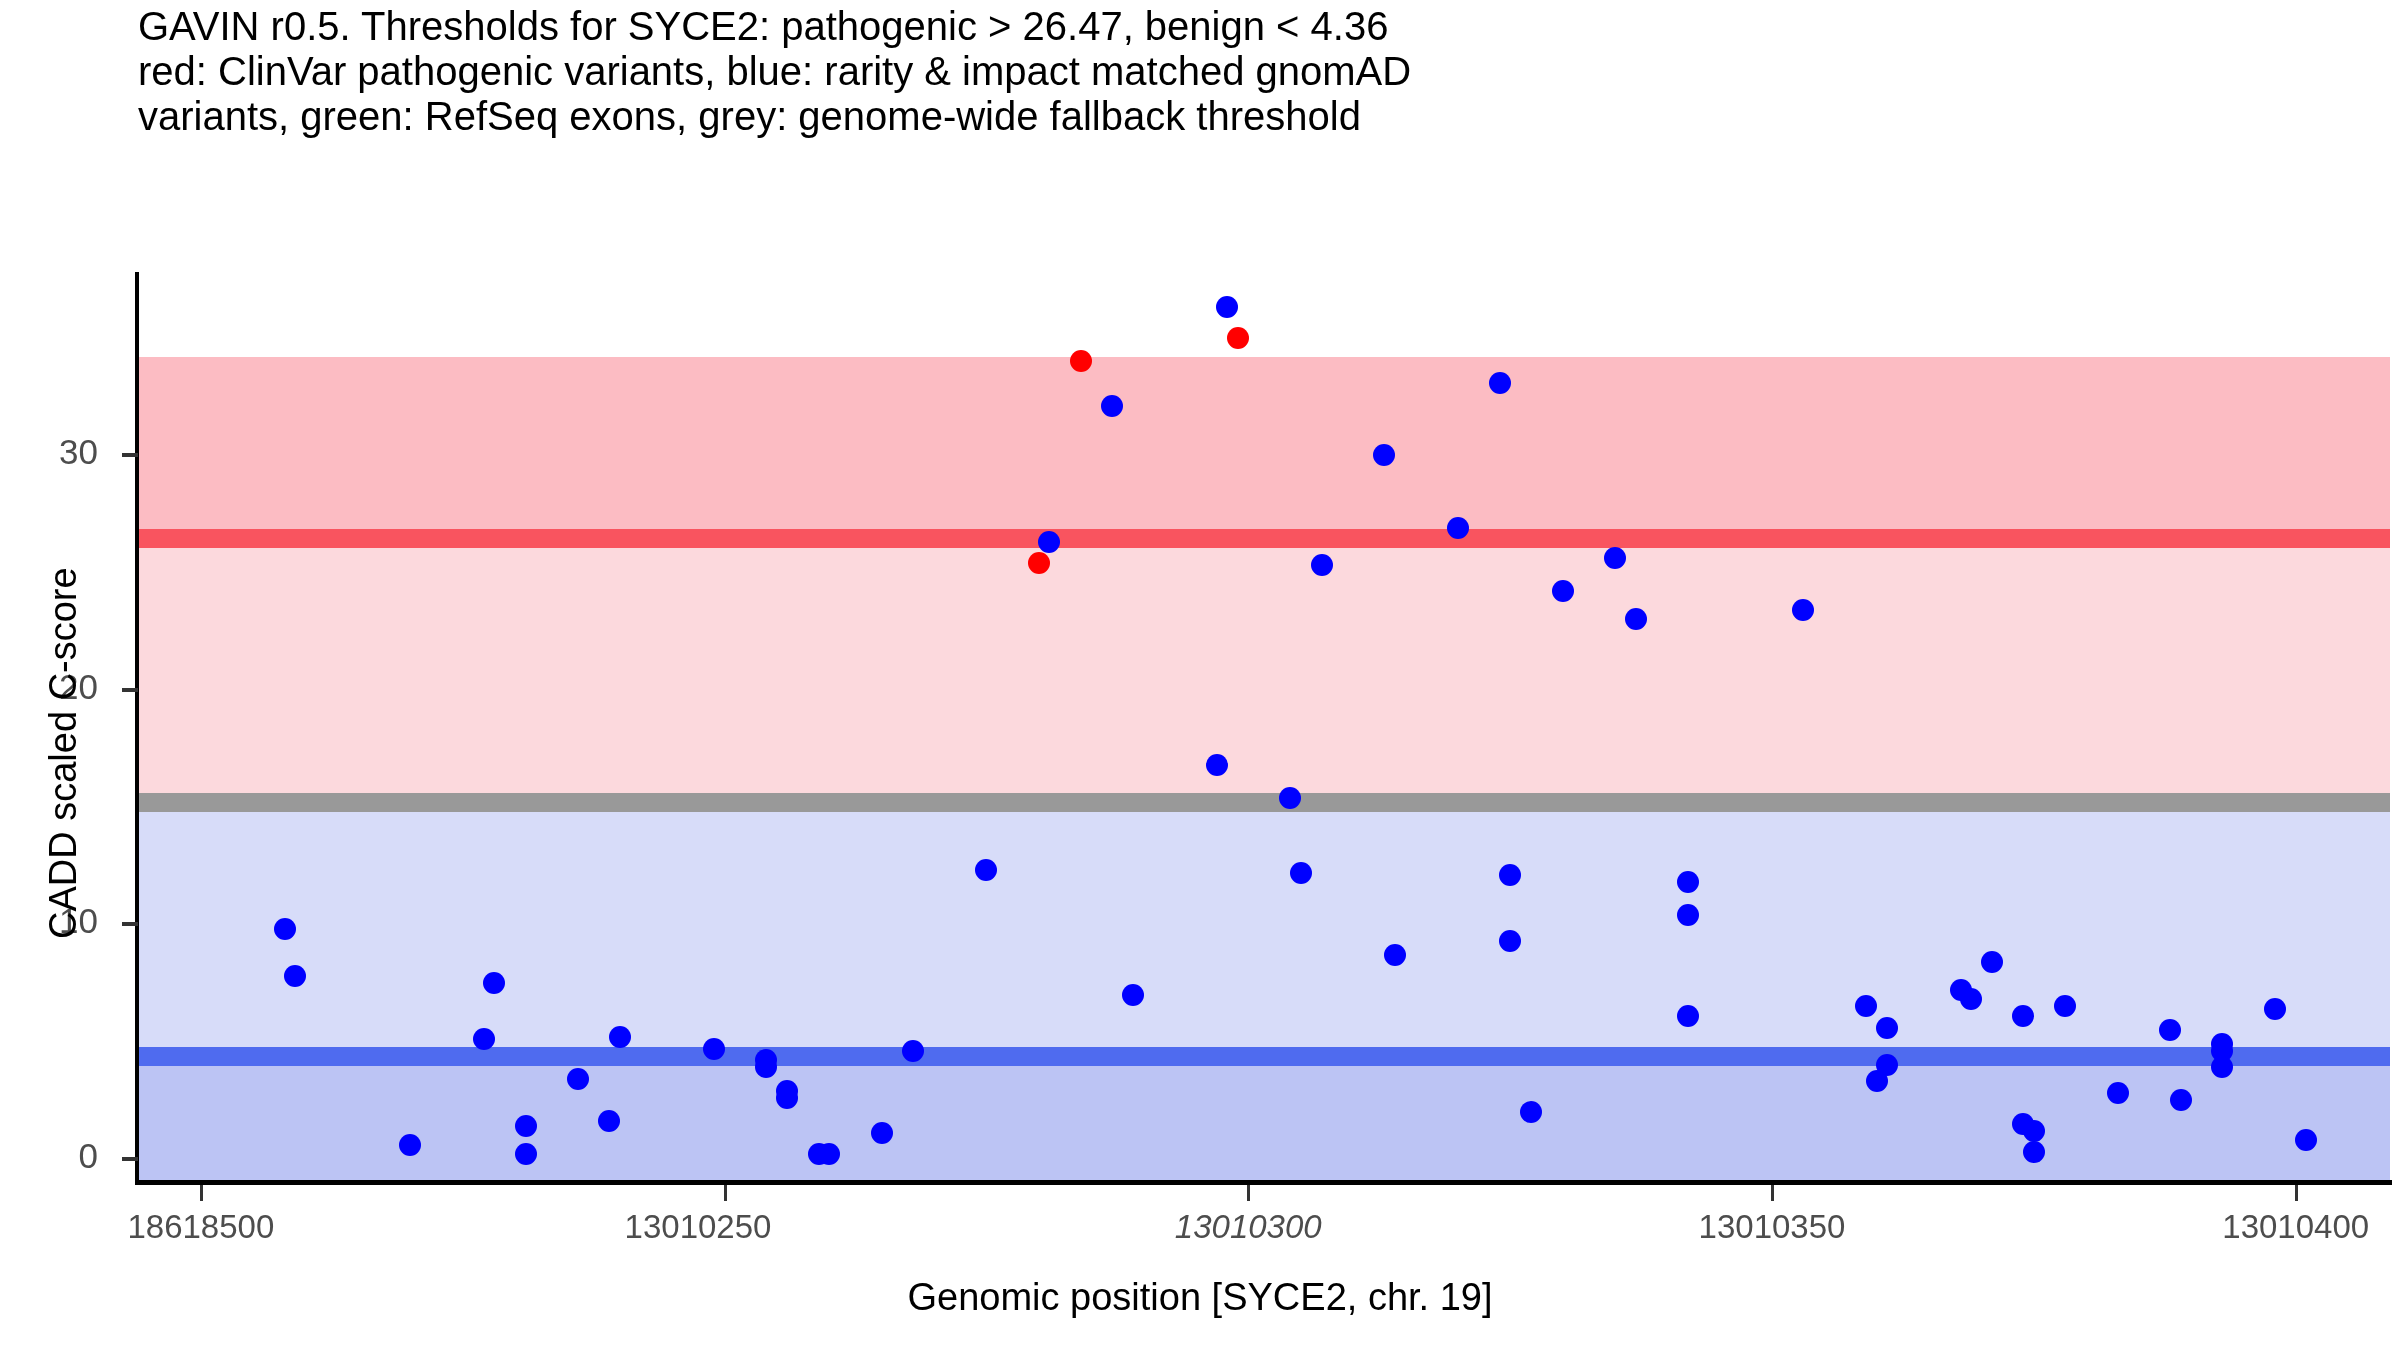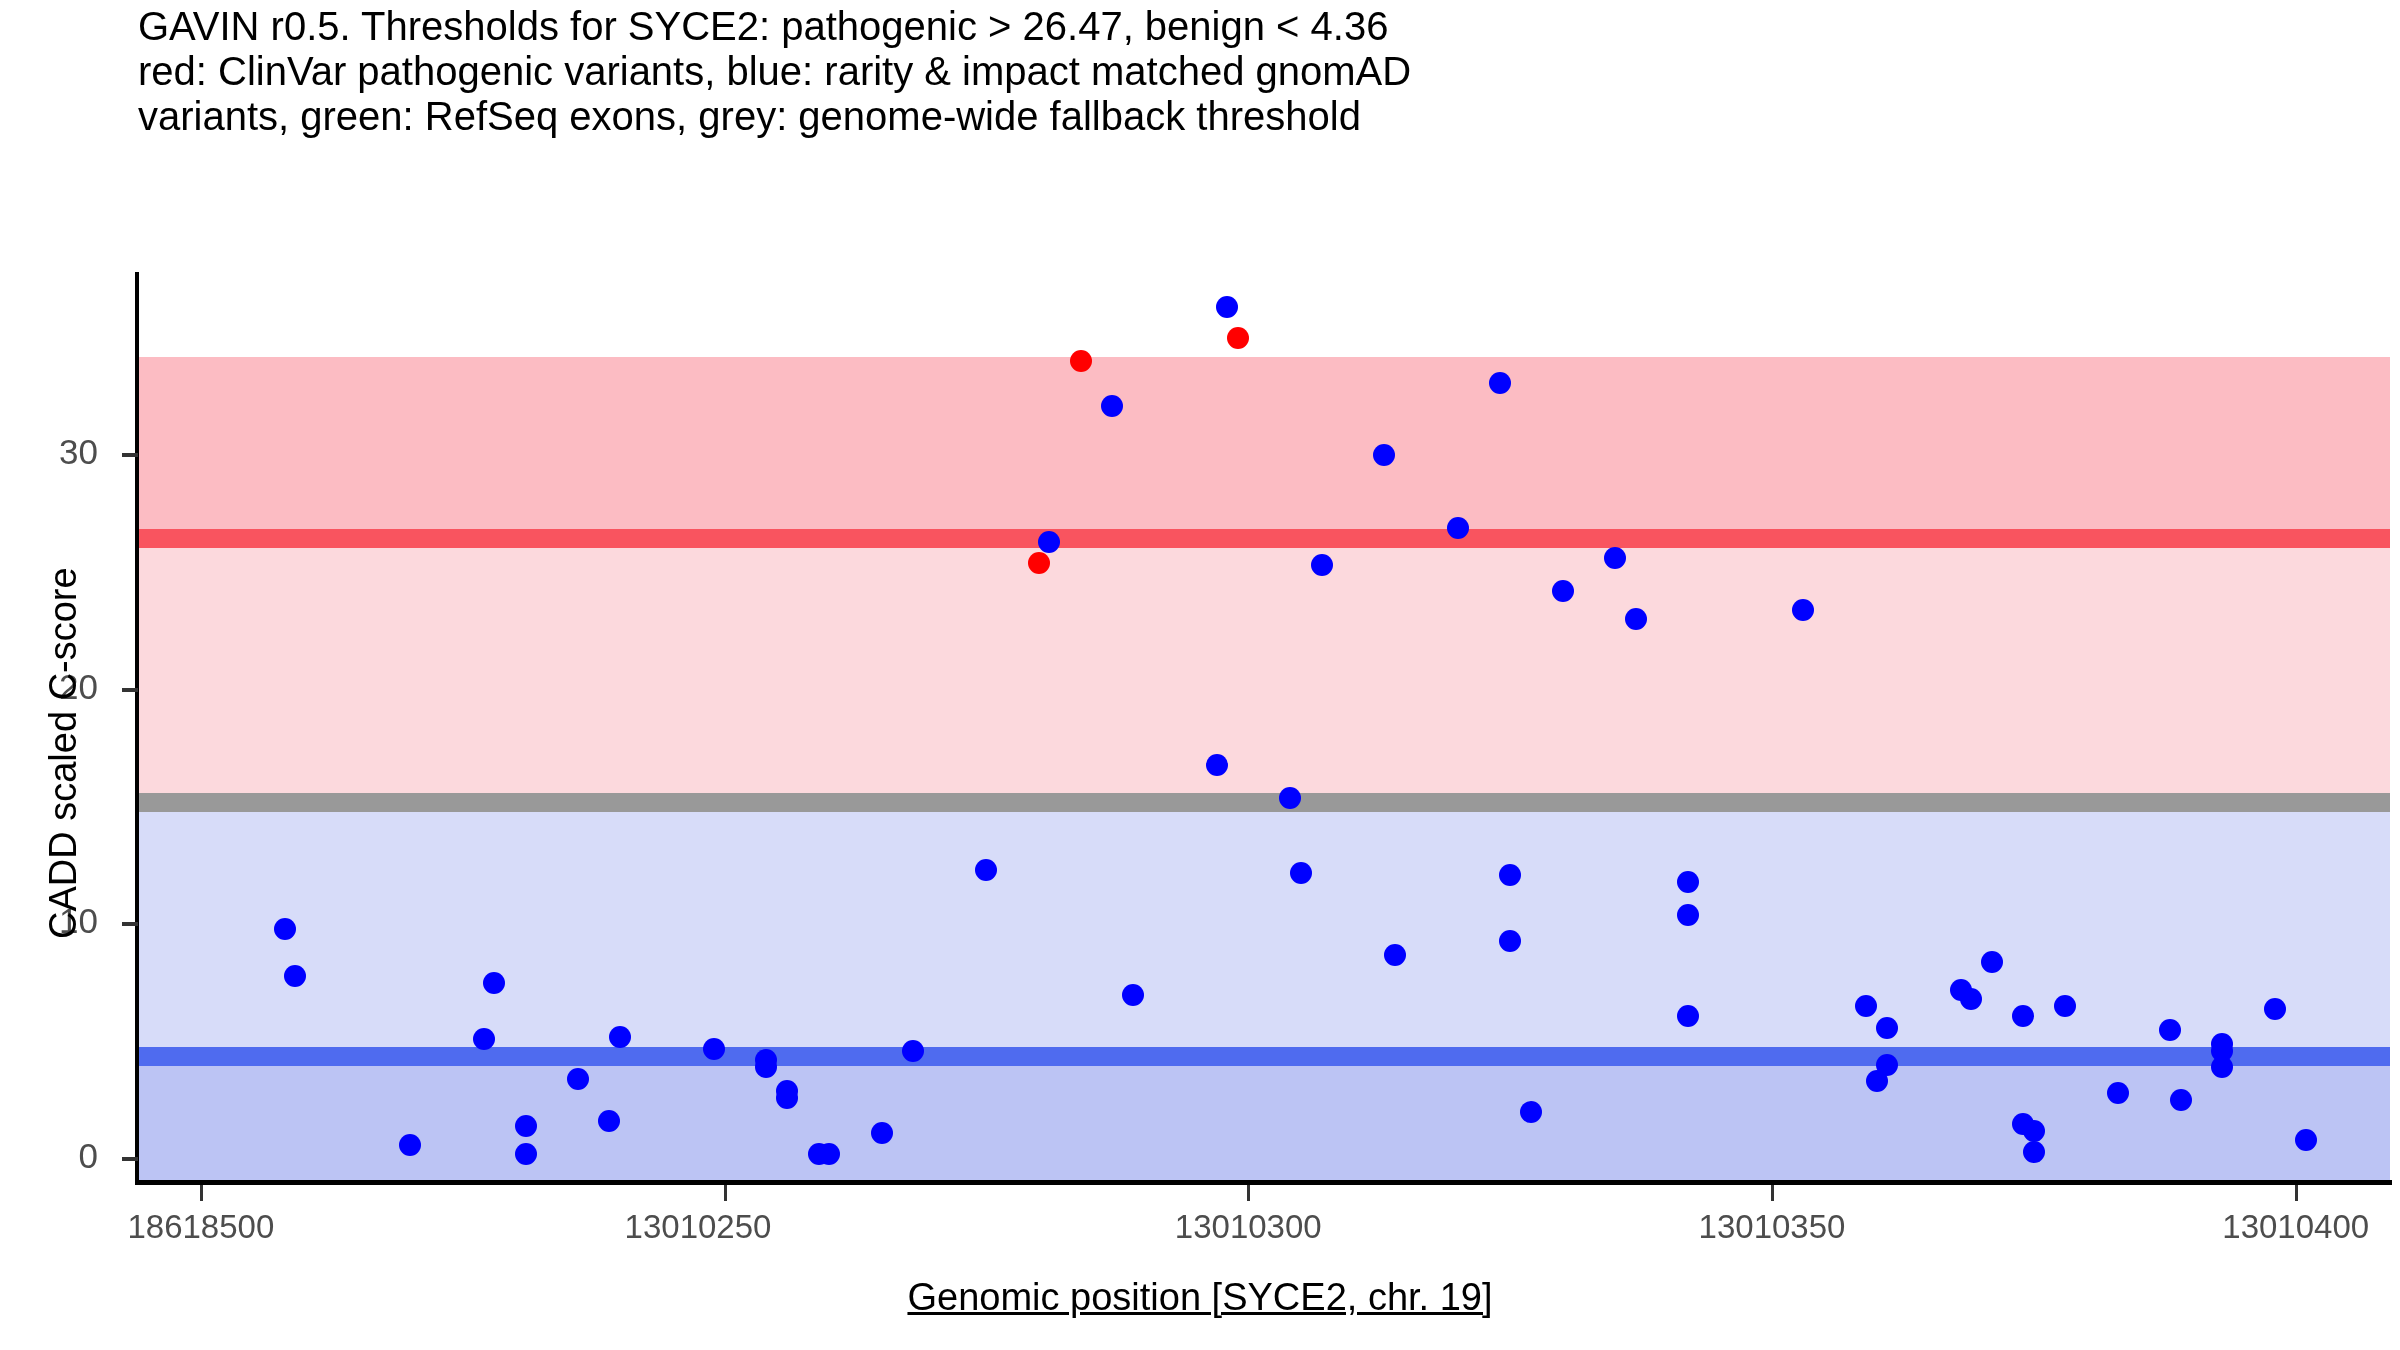--- a/index.html
+++ b/index.html
@@ -19,21 +19,21 @@
 
   .axis-line-y{position:absolute;left:135px;top:272px;width:4px;height:913px;background:#000000;}
   .axis-line-x{position:absolute;left:136px;top:1180px;width:2256px;height:5px;background:#000000;}
 
   .ytick{position:absolute;width:16px;height:4px;background:#333333;}
   .ytick-label{position:absolute;font-size:35px;color:#4d4d4d;text-align:right;width:120px;}
   .xtick{position:absolute;width:3px;height:16px;background:#333333;}
   .xtick-label{position:absolute;font-size:33px;color:#4d4d4d;text-align:center;width:260px;}
 
   .ylab{position:absolute;font-size:38px;color:#000000;transform:rotate(-90deg);transform-origin:left top;white-space:nowrap;}
-  .xlab{position:absolute;font-size:38px;color:#000000;text-align:center;width:2400px;text-decoration:underline;}
+  .xlab{position:absolute;font-size:38px;color:#000000;text-align:center;width:2400px;}
 
   .pt{position:absolute;width:22px;height:22px;border-radius:50%;}
 </style>
 </head>
 <body>
 
 <div id="root">
 
   <div class="title-block">
     <div class="title-line">GAVIN r0.5. Thresholds for SYCE2: pathogenic &gt; 26.47, benign &lt; 4.36</div>
@@ -126,21 +126,21 @@
       <div class="ytick-label" style="left: -22px; top: 901.345px;">10</div>
       <div class="ytick" style="left: 122px; top: 687.8px;"></div>
       <div class="ytick-label" style="left: -22px; top: 666.8px;">20</div>
       <div class="ytick" style="left: 122px; top: 453.255px;"></div>
       <div class="ytick-label" style="left: -22px; top: 432.255px;">30</div>
       <div class="xtick" style="left: 199.847px; top: 1185px;"></div>
       <div class="xtick-label" style="left: 70.8465px; top: 1208px;">18618500</div>
       <div class="xtick" style="left: 723.567px; top: 1185px;"></div>
       <div class="xtick-label" style="left: 568px; top: 1208px;">13010250</div>
       <div class="xtick" style="left: 1247.29px; top: 1185px;"></div>
-      <div class="xtick-label" style="left: 1118.29px; top: 1208px;">13010300</div>
+      <div class="xtick-label" style="left: 1118.29px; top: 1208px; font-style: italic;">13010300</div>
       <div class="xtick" style="left: 1771.01px; top: 1185px;"></div>
       <div class="xtick-label" style="left: 1642.01px; top: 1208px;">13010350</div>
       <div class="xtick" style="left: 2294.73px; top: 1185px;"></div>
       <div class="xtick-label" style="left: 2165.73px; top: 1208px;">13010400</div>
     </div>
 
   <div class="ylab" id="ylab" style="left: 42px; top: 938.5px;">CADD scaled C-score</div>
   <div class="xlab" id="xlab" style="left: 0px; top: 1276px;">Genomic position [SYCE2, chr. 19]</div>
 
 </div>

